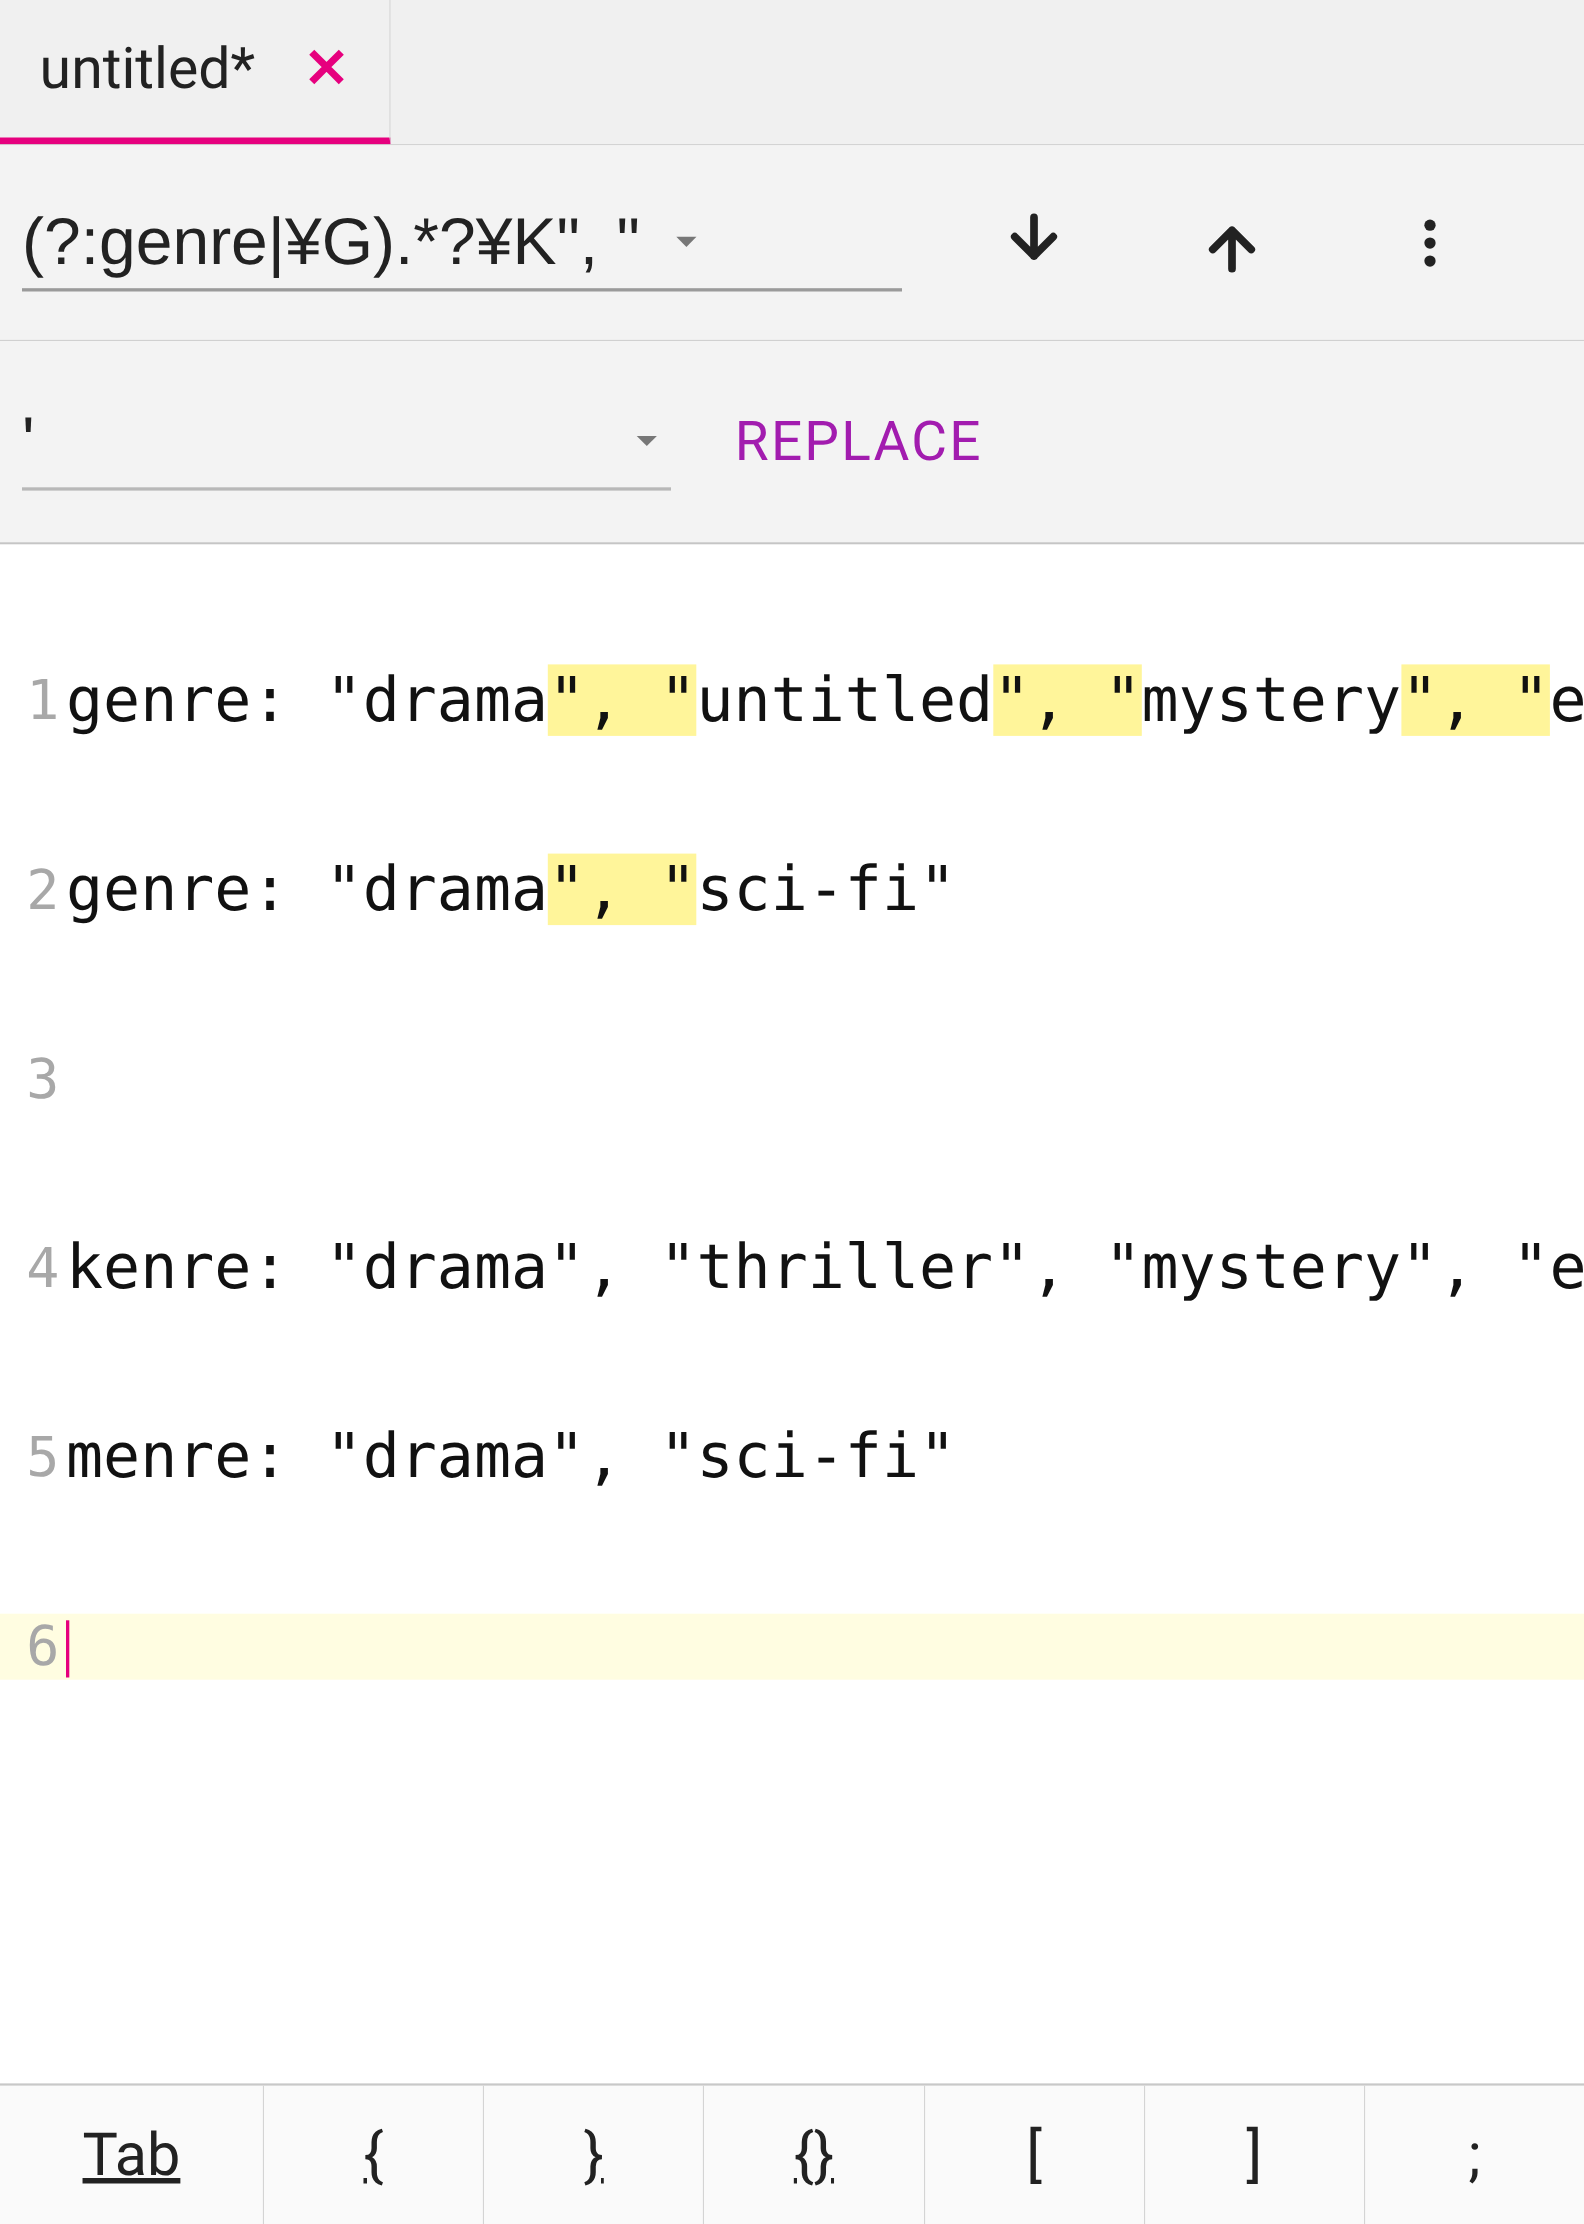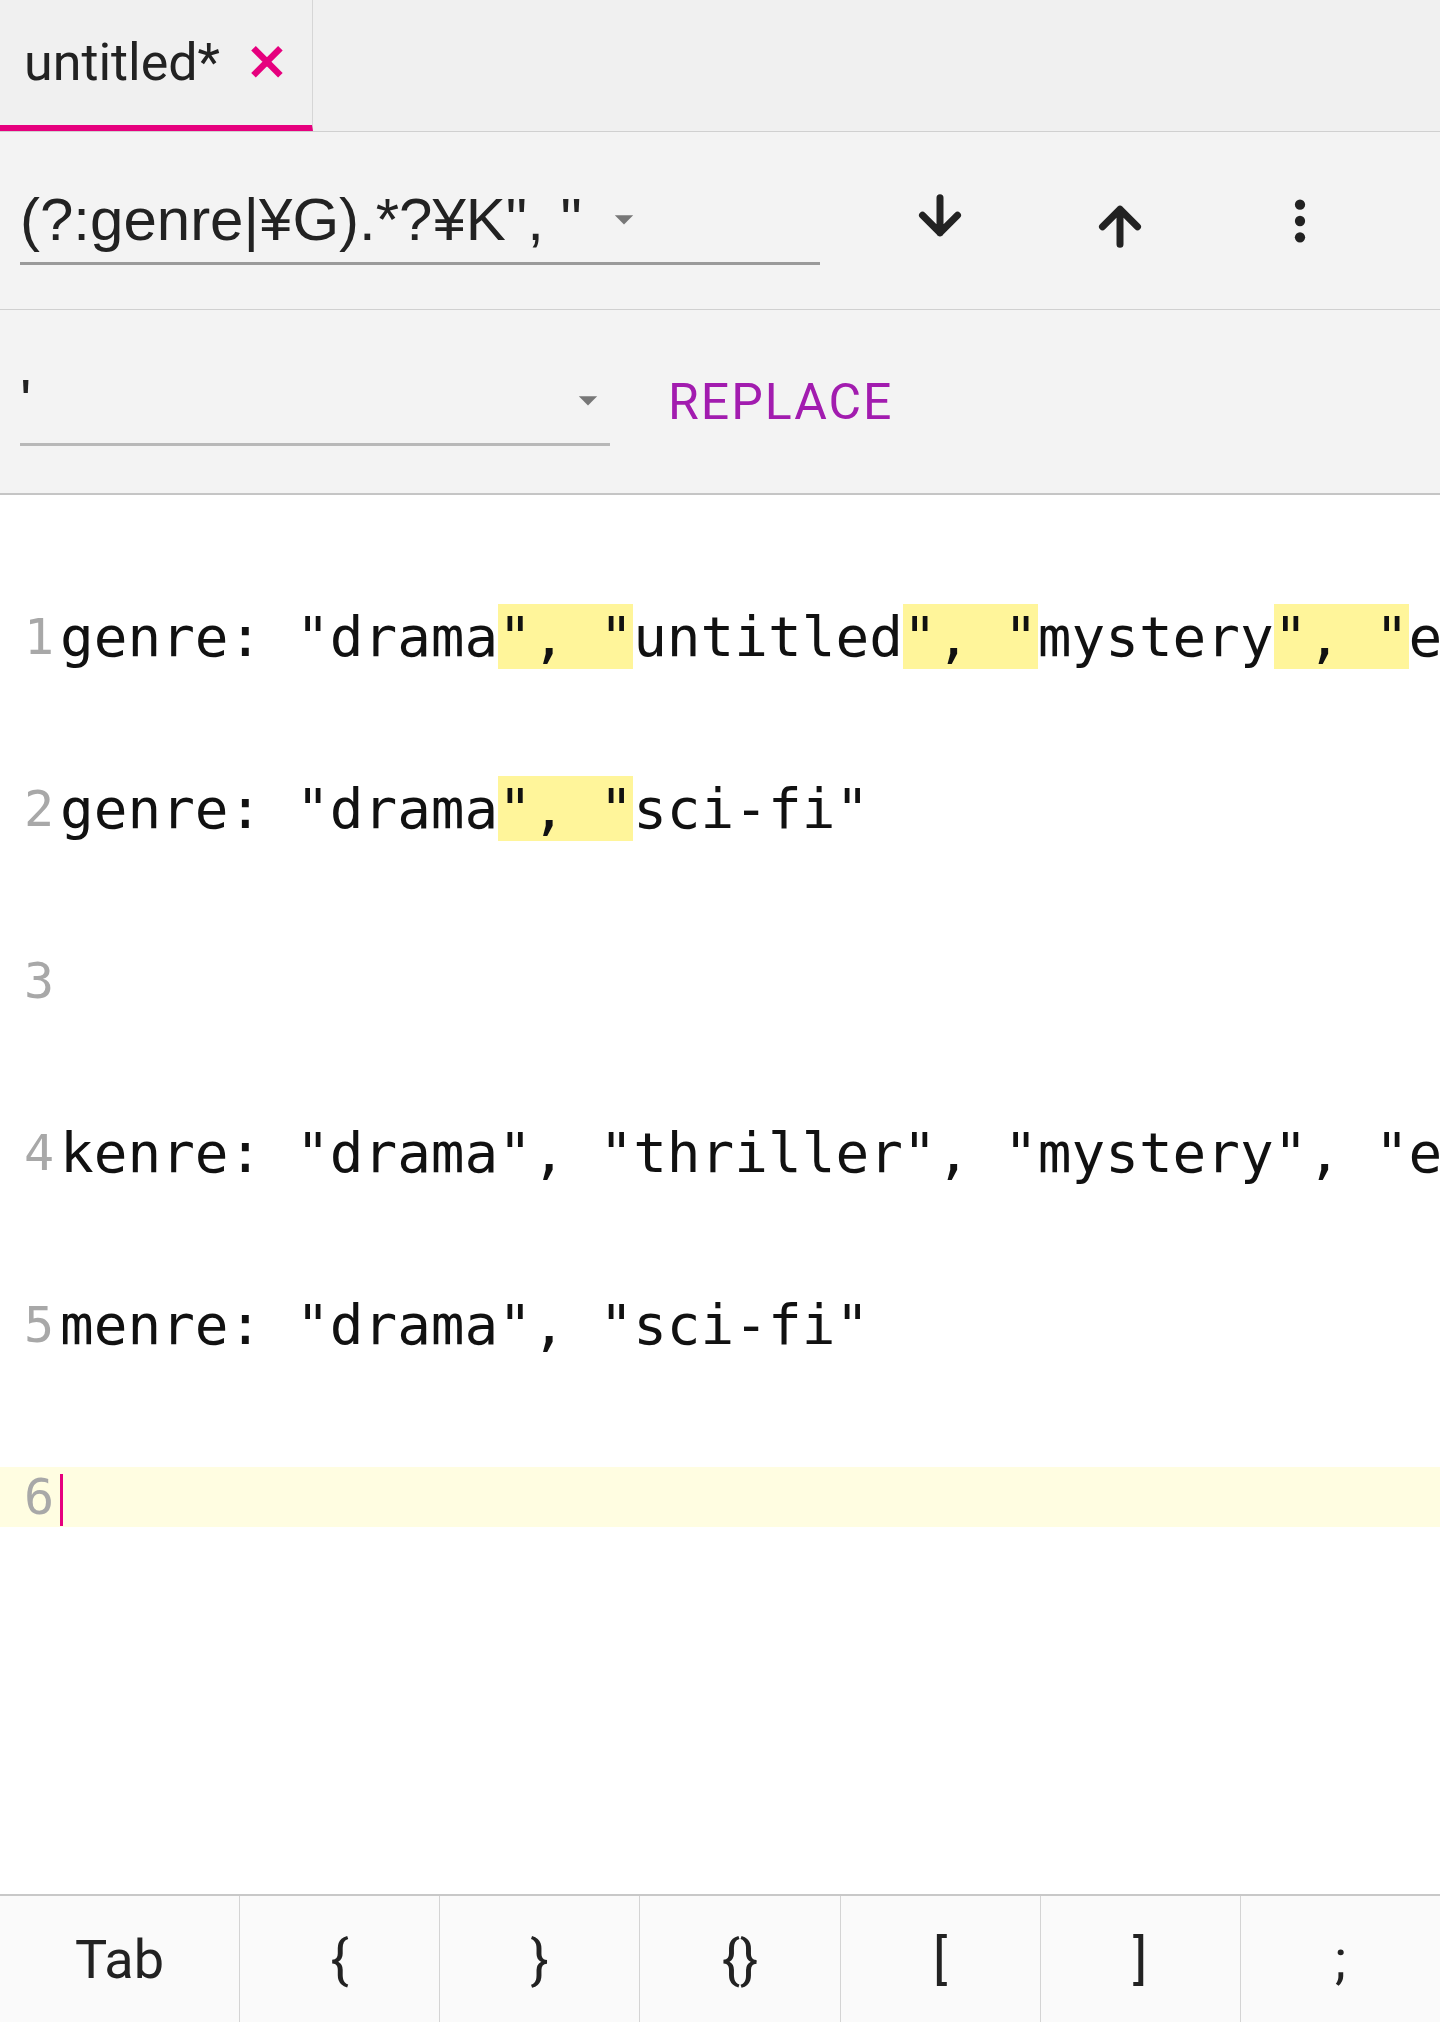--- a/index.html
+++ b/index.html
@@ -1,20 +1,20 @@
 <!DOCTYPE html>
 <html><head>
 <meta charset="utf-8">
 <style>
   * { box-sizing: border-box; margin: 0; padding: 0; }
   html, body { width: 1440px; height: 2022px; font-family: -apple-system, BlinkMacSystemFont, "Segoe UI", Roboto, sans-serif; background: #f3f3f3; overflow: hidden; }
 
   
   .tabbar { display:flex; align-items:flex-end; height:132px; background:#f0f0f0; border-bottom:1px solid #d0d0d0; }
-  .tab { display:flex; align-items:center; height:100%; padding:0 24px; gap:26px; border-right:1px solid #d6d6d6; border-bottom:6px solid #e6007e;justify-content:space-between; }
+  .tab { display:flex; align-items:center; height:100%; padding:0 36px; gap:44px; border-right:1px solid #d6d6d6; border-bottom:6px solid #e6007e;justify-content:space-between; }
   .tab-title { font-size:52px; color:#222; }
   .tab-close { font-size:50px; font-weight:700; color:#e6007e; line-height:1; }
 
   
   .searchbar { height:178px; display:flex; align-items:center; padding:0 20px; border-bottom:1px solid #d0d0d0; background:#f3f3f3; gap:20px; }
   .search-field { flex:0 0 auto; width:800px; display:flex; align-items:center; border-bottom:3px solid #9a9a9a; padding:8px 0; }
   .search-input-text { font-size:60px; color:#222; white-space:nowrap; overflow:hidden; font-family:-apple-system, sans-serif; }
   .dropdown-arrow { margin-left:20px; }
   .icon-btn { width:120px; height:120px; display:flex; align-items:center; justify-content:center; }
   .actions-right { display:flex; align-items:center; gap:60px; margin-left:40px; }
@@ -33,21 +33,21 @@
   .hl { background:#fff59a; }
   .current-line { background:#fffde1; }
   .cursor { display:inline-block; width:3px; height:52px; background:#e6007e; vertical-align:middle; }
 
   
   .explain { padding:120px 78px 0 78px; background:#fff; }
   .explain h2 { font-size:72px; font-weight:700; letter-spacing:-1px; color:#111; margin-bottom:50px; font-family:-apple-system, sans-serif; }
 
   
   .keyrow { position:absolute; bottom:0; left:0; right:0; height:128px; display:flex; background:#fafafa; border-top:2px solid #c8c8c8; }
-  .key { flex:1; display:flex; align-items:center; justify-content:center; font-size:54px; color:#222; border-right:1px solid #d4d4d4; }
+  .key { flex:1; display:flex; align-items:center; justify-content:center; font-size:54px; color:#222; border-right:1px solid #d4d4d4;text-decoration:underline; }
   .key:first-child { flex:1.2; }
   .key:last-child { border-right:none; }
 
   svg { display:block; }
 </style>
 </head>
 <body>
 
 <div class="tabbar">
   <div class="tab">

